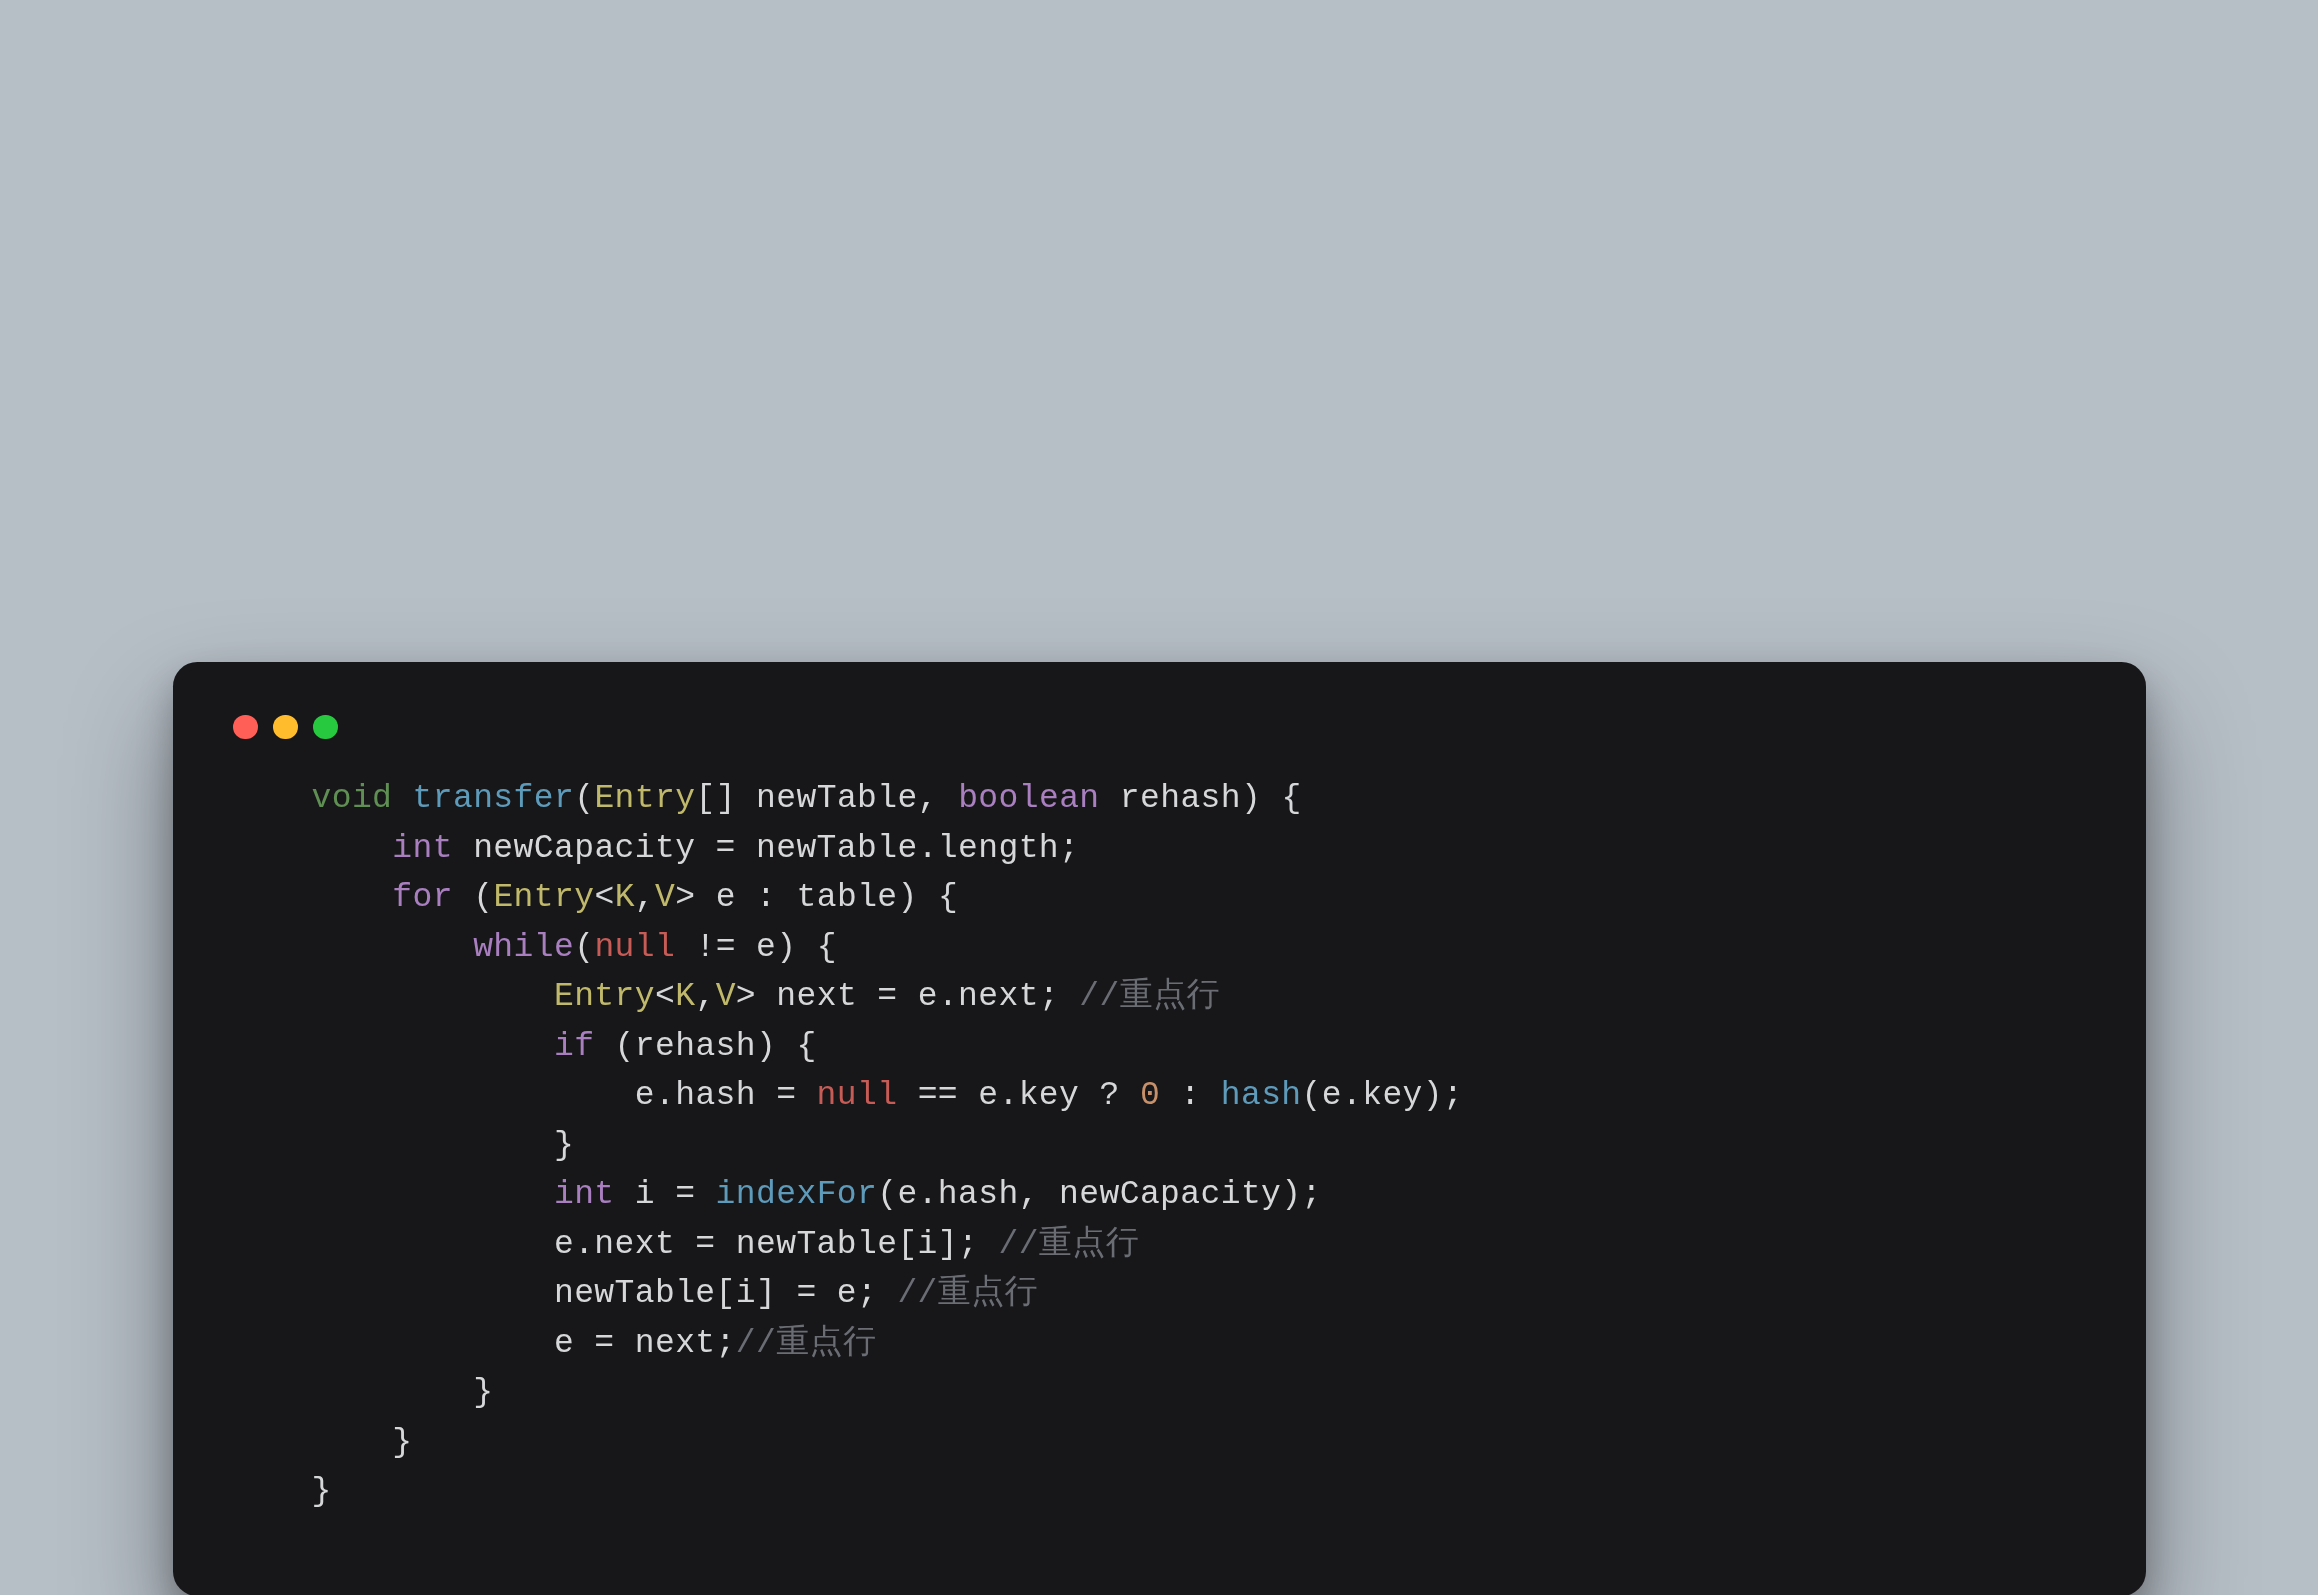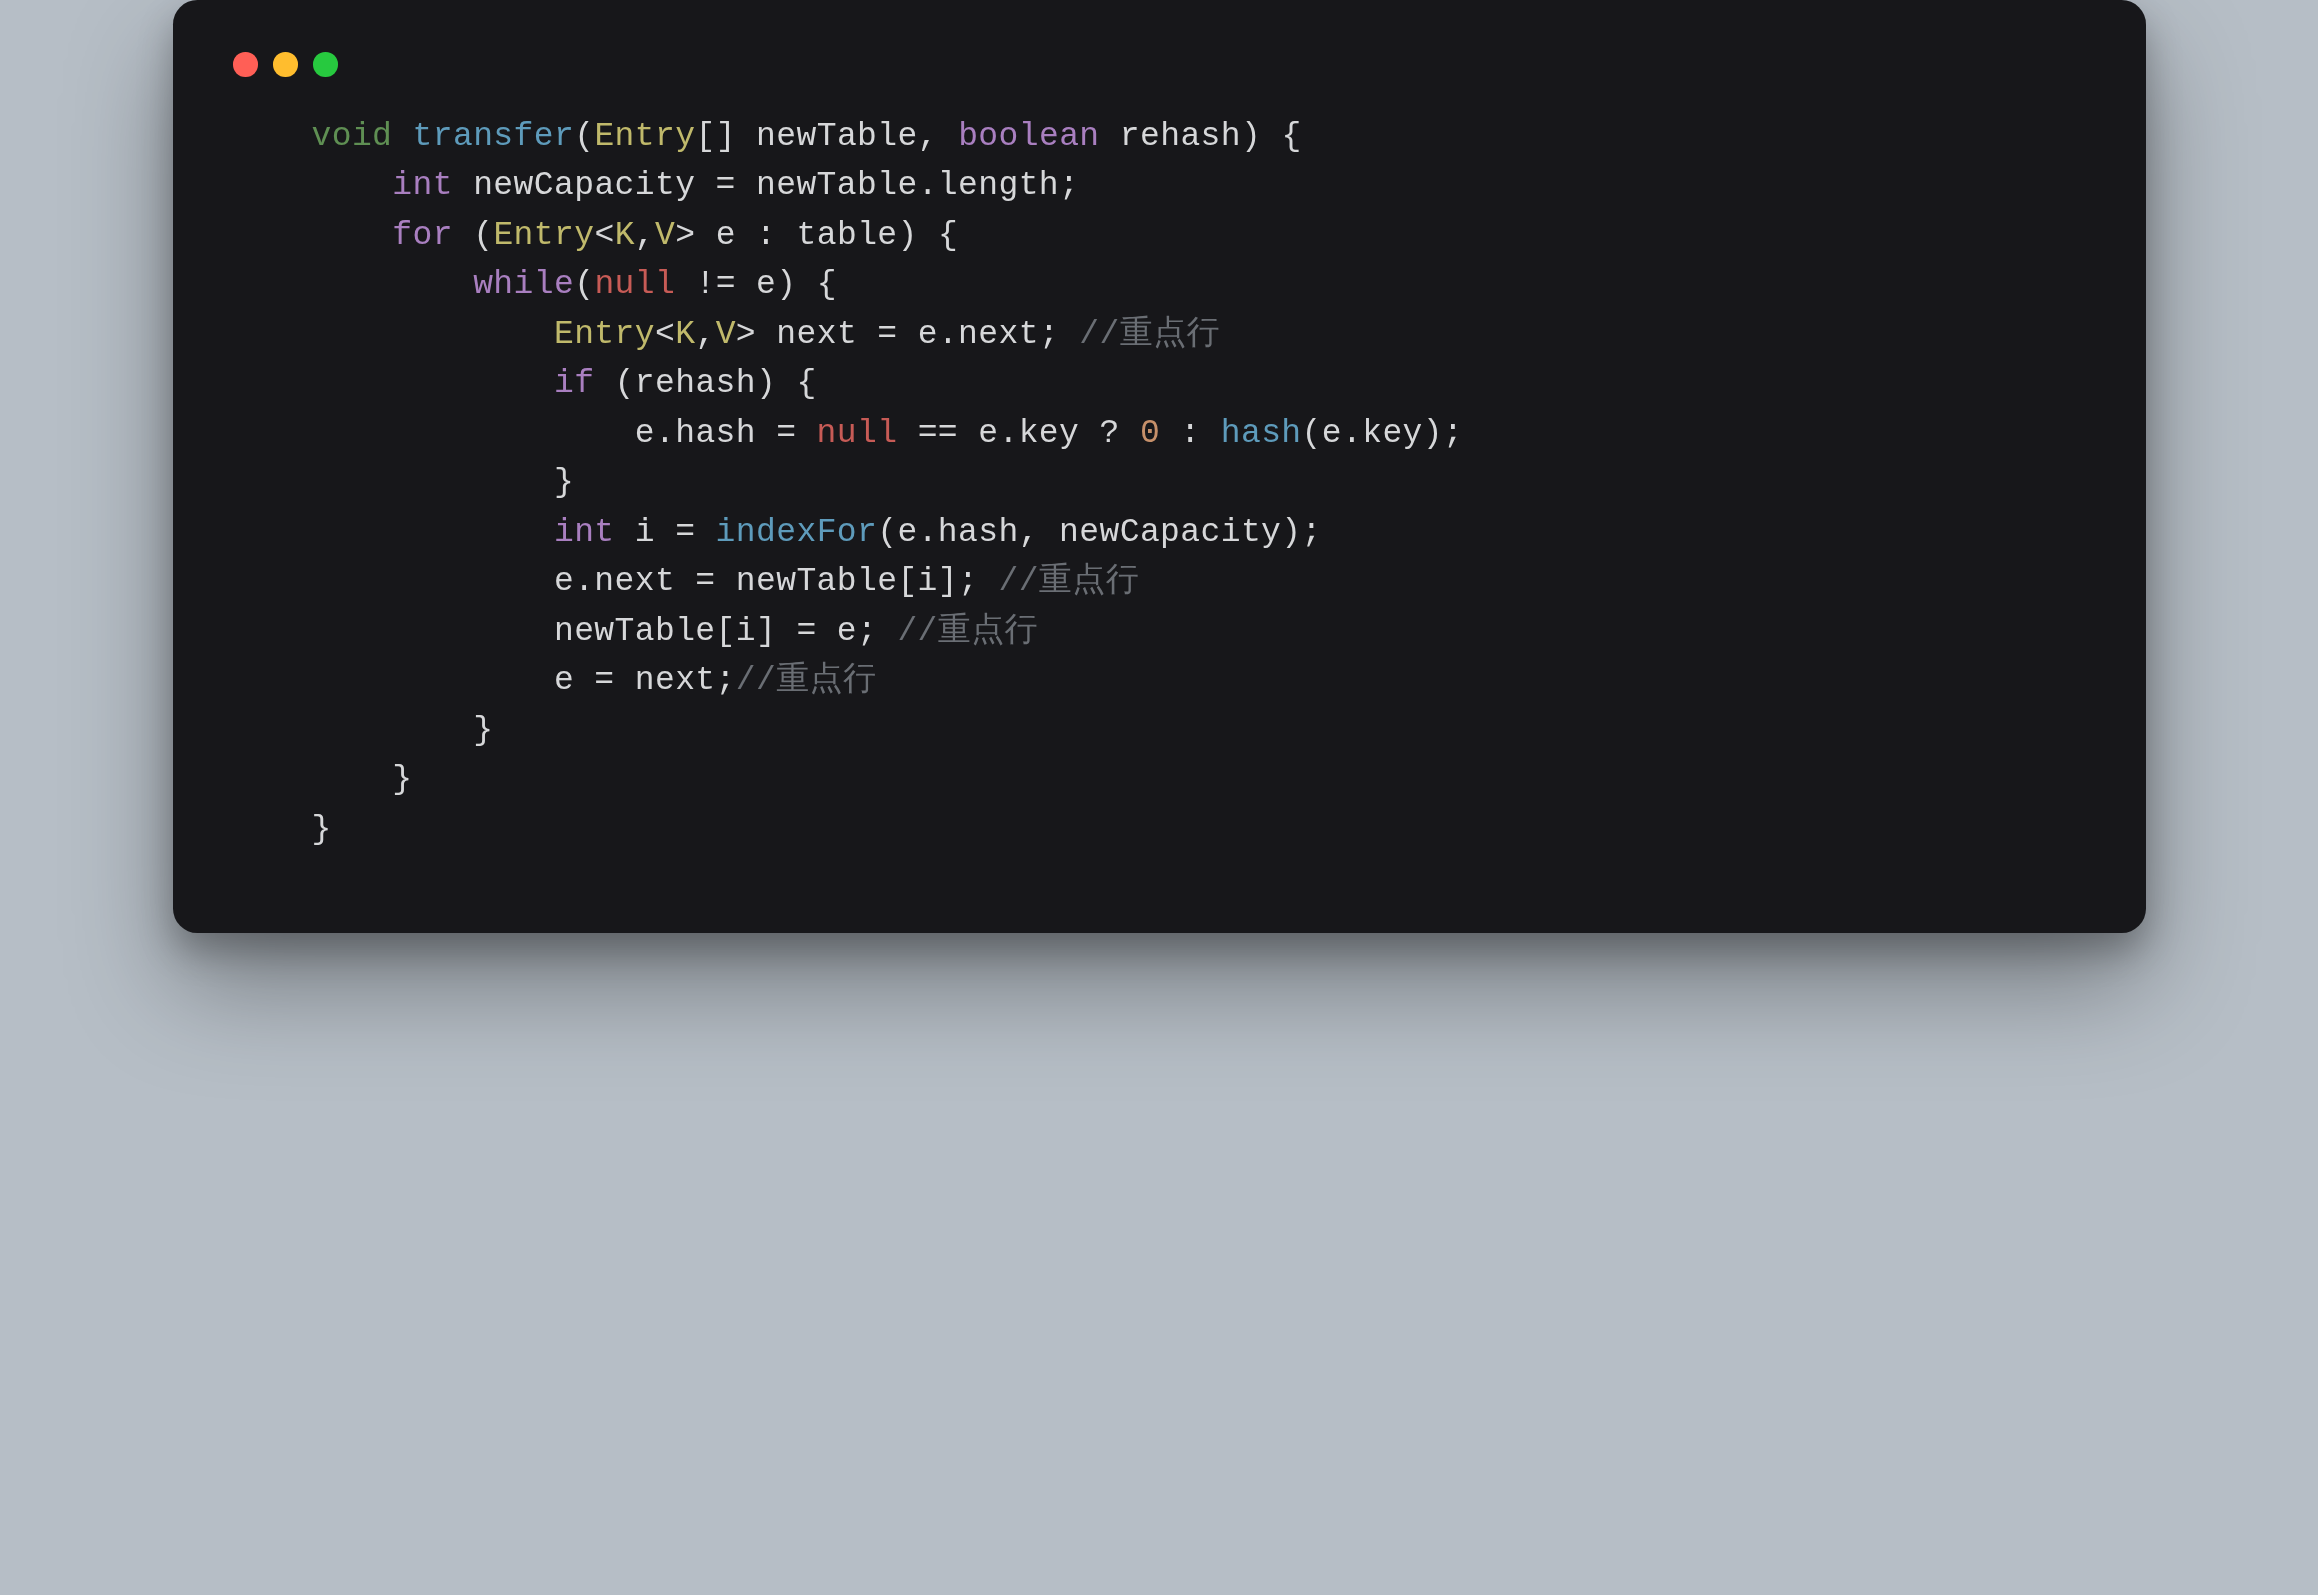--- a/index.html
+++ b/index.html
@@ -28,21 +28,21 @@
     display: flex;
     align-items: center;
     justify-content: center;
     font-family: ui-monospace, SFMono-Regular, "SF Mono", Menlo, Consolas, "Liberation Mono", monospace;
   }
   .frame {
     width: 2319px;
     height: 1596px;
     background: var(--bg-page);
     display: flex;
-    align-items: flex-start;
+    align-items: flex-end;
     justify-content: center;
     transform-origin: top left;
   }
   .window {
     width: 1973px;
     background: var(--bg-editor);
     border-radius: 24.4px;
     box-shadow: 0 52px 105px rgba(0,0,0,0.35), 0 17.5px 35px rgba(0,0,0,0.25);
     padding: 44px 52px 79px 52px;
     box-sizing: border-box;

